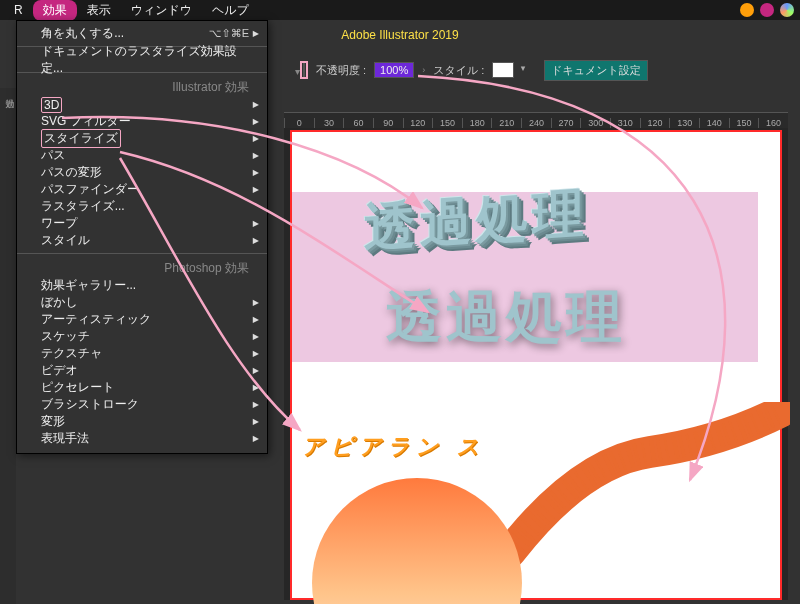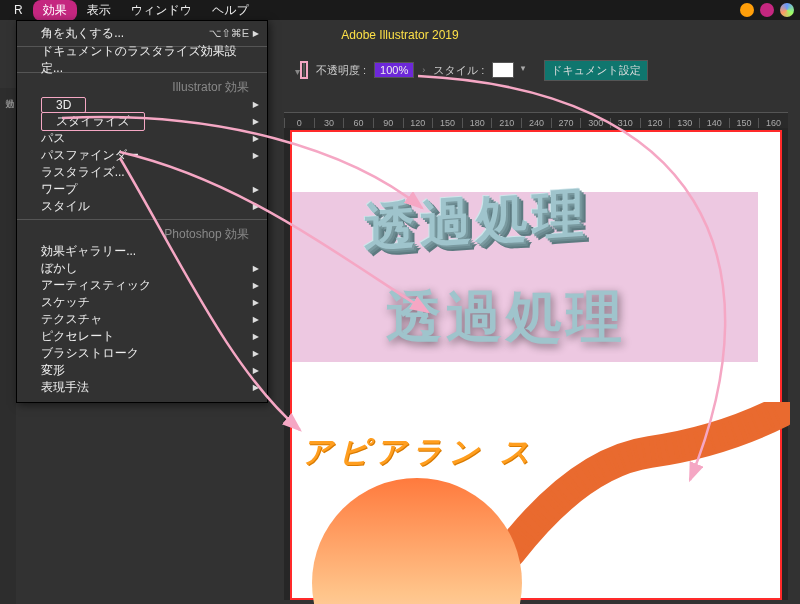--- a/index.html
+++ b/index.html
@@ -69,21 +69,21 @@
   }
   .dd-sep{ height:1px; background:#555; margin:4px 0;}
   .dd-section-label{
     padding:2px 18px 0px 14px;
     color:#888; font-size:12px;text-align:right;
   }
   .dd-box{
     border:1px solid #f5a7c4;
     border-radius:2px;
     display:inline-block;
-    padding:0 14px;
+    padding:0 2px;
   }
 
   
   .options-bar{
     position:absolute; top:56px; left:300px; right:0;
     height:28px;
     display:flex; align-items:center; gap:8px;
     font-size:11px; color:#ccc;
   }
   .stroke-swatch{
@@ -152,21 +152,21 @@
     position:absolute;
     left:94px; top:148px;
     font-size:56px; font-weight:700;
     color:#9fc4cc;
     letter-spacing:4px;
     text-shadow: 2px 3px 8px rgba(0,0,0,.45);
   }
   .appearance-text{
     position:absolute;
     left:10px; top:300px;
-    font-size:30px; font-weight:800; font-style:italic;
+    font-size:22px; font-weight:800; font-style:italic;
     color:#ff9e1f;
     text-shadow: 1px 1px 0 #d87a00;
     letter-spacing:6px;
   }
   .brush-stroke{
     position:absolute;
     right:-10px; top:270px;
     width:290px; height:170px;
   }
   
@@ -221,24 +221,30 @@
   <div class="dd-row">
     <span>ドキュメントのラスタライズ効果設定...</span>
   </div>
   <div class="dd-sep"></div>
   <div class="dd-section-label">Illustrator 効果</div>
 
   <div class="dd-row hasarrow">
       <span class="dd-box">3D</span>
     </div>
   <div class="dd-row hasarrow">
+      <span>SVG フィルター</span>
+    </div>
+  <div class="dd-row hasarrow">
       <span class="dd-box">スタイライズ</span>
     </div>
   <div class="dd-row hasarrow">
       <span>パス</span>
+    </div>
+  <div class="dd-row hasarrow">
+      <span>パスの変形</span>
     </div>
   <div class="dd-row hasarrow">
       <span>パスファインダー</span>
     </div>
   <div class="dd-row">
       <span>ラスタライズ...</span>
     </div>
   <div class="dd-row hasarrow">
       <span>ワープ</span>
     </div>
@@ -256,20 +262,23 @@
       <span>ぼかし</span>
     </div>
   <div class="dd-row hasarrow">
       <span>アーティスティック</span>
     </div>
   <div class="dd-row hasarrow">
       <span>スケッチ</span>
     </div>
   <div class="dd-row hasarrow">
       <span>テクスチャ</span>
+    </div>
+  <div class="dd-row hasarrow">
+      <span>ビデオ</span>
     </div>
   <div class="dd-row hasarrow">
       <span>ピクセレート</span>
     </div>
   <div class="dd-row hasarrow">
       <span>ブラシストローク</span>
     </div>
   <div class="dd-row hasarrow">
       <span>変形</span>
     </div>

